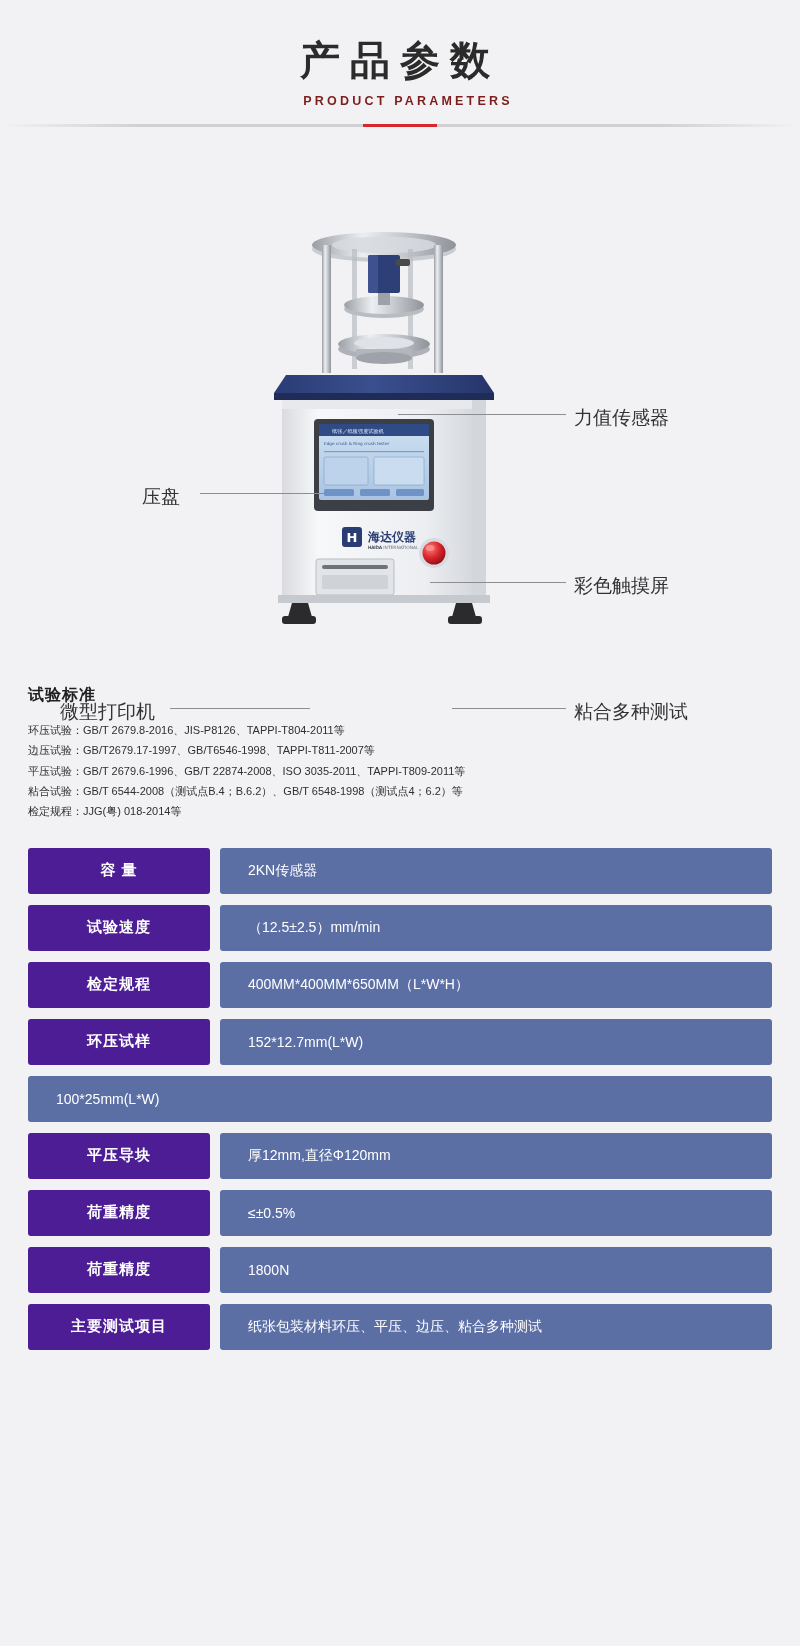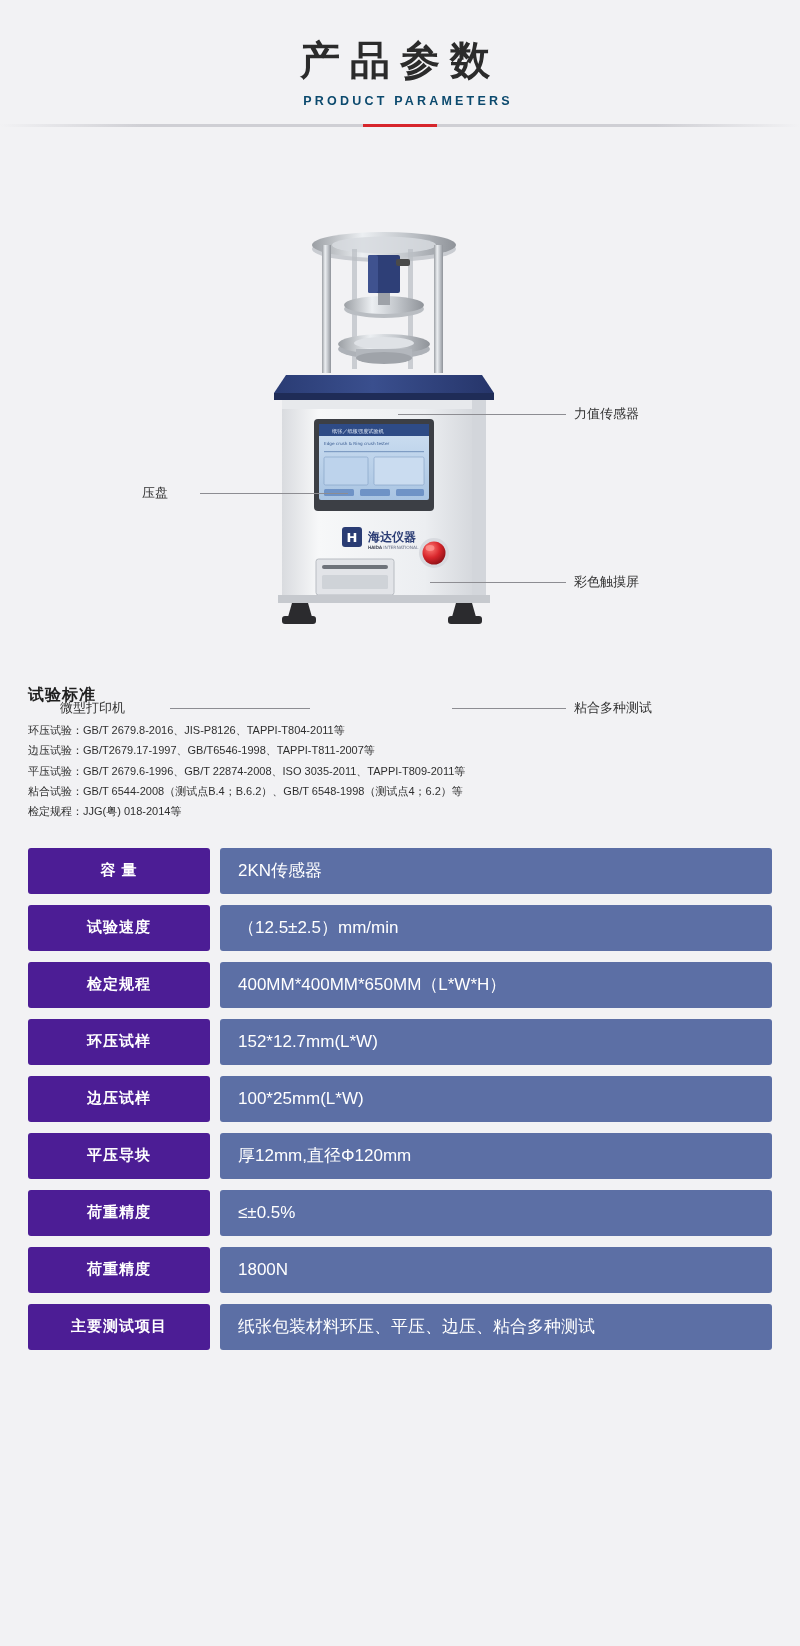--- a/index.html
+++ b/index.html
@@ -25,21 +25,21 @@
     font-size: 40px;
     font-weight: bold;
     letter-spacing: 10px;
     color: #2b2b2b;
     line-height: 1.1;
   }
   .header-sub {
     margin-top: 12px;
     font-size: 12.5px;
     letter-spacing: 3.2px;
-    color: #0c4a6e;
+    color: #7f1d1d;
     font-weight: bold;
     margin-left: 16px;
   }
   .header-rule {
     margin-top: 16px;
     position: relative;
     height: 3px;
     background: linear-gradient(to right, rgba(200,200,205,0) 0%, #cfcfd4 18%, #cfcfd4 82%, rgba(200,200,205,0) 100%);
   }
   .header-rule .accent {
@@ -63,21 +63,21 @@
     position: absolute;
     left: 256px;
     top: 60px;
     width: 290px;
     height: 430px;
   }
 
   
   .callout {
     position: absolute;
-    font-size: 13px;
+    font-size: 19px;
     color: #333;
     white-space: nowrap;
   }
   .leader {
     position: absolute;
     height: 1px;
     background: #8d8d92;
   }
   .cl-right { }
   .cl-left { text-align: right; }
@@ -121,24 +121,24 @@
     display: flex;
     align-items: center;
     justify-content: center;
     border-radius: 3px;
   }
   .spec-val {
     flex: 1;
     min-height: 46px;
     background: #5c6fa5;
     color: #ffffff;
-    font-size: 17px;
+    font-size: 14px;
     display: flex;
     align-items: center;
-    padding-left: 18px;
+    padding-left: 28px;
     border-radius: 3px;
   }
 </style>
 </head>
 <body>
 
 <div class="page">
 
   <div class="header">
     <div class="header-title">产品参数</div>
@@ -291,21 +291,20 @@
       <div class="spec-key">检定规程</div>
       <div class="spec-val">400MM*400MM*650MM（L*W*H）</div>
     </div>
 
     <div class="spec-row">
       <div class="spec-key">环压试样</div>
       <div class="spec-val">152*12.7mm(L*W)</div>
     </div>
 
     <div class="spec-row">
-      <div class="spec-key">边压试样</div>
       <div class="spec-val">100*25mm(L*W)</div>
     </div>
 
     <div class="spec-row">
       <div class="spec-key">平压导块</div>
       <div class="spec-val">厚12mm,直径Φ120mm</div>
     </div>
 
     <div class="spec-row">
       <div class="spec-key">荷重精度</div>

